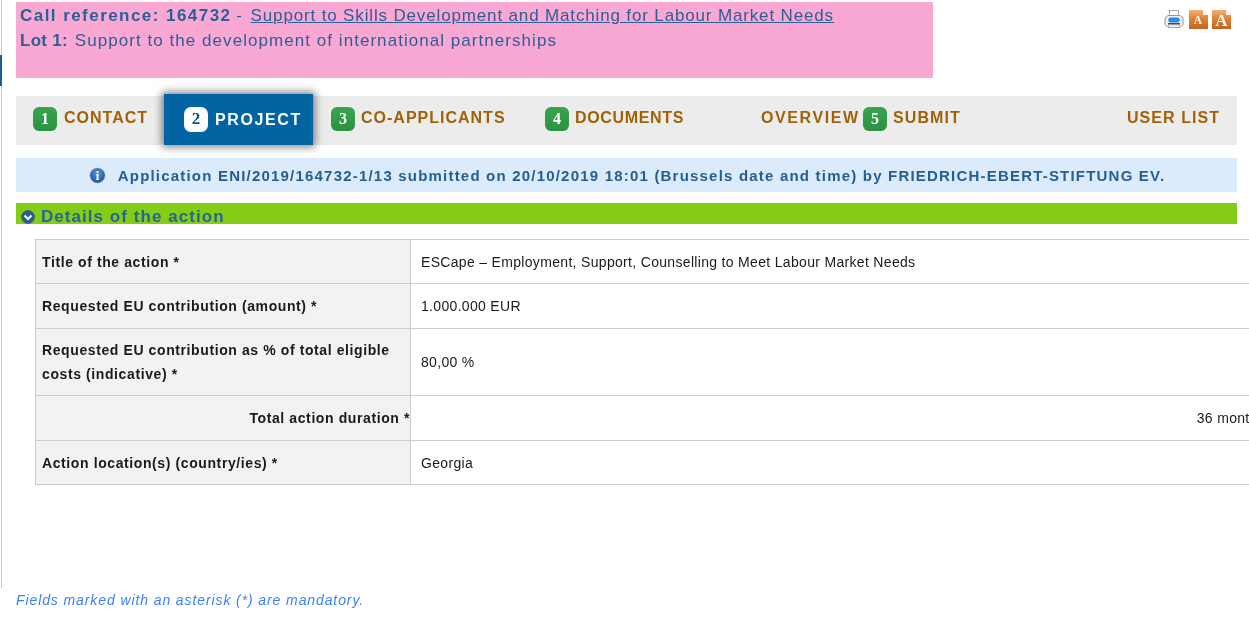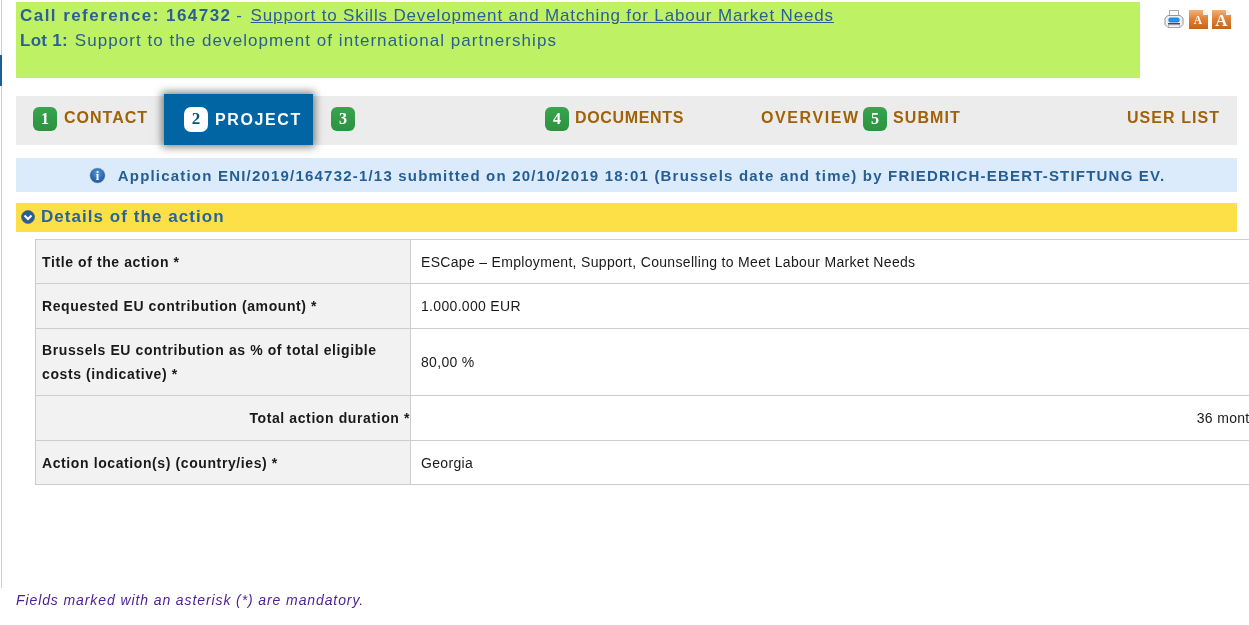--- a/index.html
+++ b/index.html
@@ -5,21 +5,21 @@
   * { margin:0; padding:0; box-sizing:border-box; }
   html,body { width:1249px; height:625px; background:#fff; overflow:hidden;
     font-family:"Liberation Sans", sans-serif; }
   .abs { position:absolute; }
 
   
   #leftline { left:1px; top:0; width:1px; height:588px; background:#b8d4ec; }
   #leftbar  { left:0; top:55px; width:2px; height:31px; background:#1c5e96; }
 
   
-  #hdr { left:16px; top:2px; width:1124px; height:76px; background:#bef264;
+  #hdr { left:16px; top:2px; width:917px; height:76px; background:#f9a8d4;
          color:#2b5f95; font-size:17px; padding:1px 17px 0 4px; }
   #hdr .ln { height:25px; line-height:25px; white-space:nowrap; }
   #hdr a { color:#2b5f95; text-decoration:underline; letter-spacing:0.85px; margin-left:4px; }
 
   
   .ticon { top:10px; width:19px; height:19px; }
 
   
   #tabstrip { left:16px; top:96px; width:1221px; height:49px; background:#ececec; }
   .tabtxt { position:absolute; top:11px; height:22px; line-height:22px;
@@ -39,33 +39,33 @@
 
   
   #infobar { left:16px; top:158px; width:1221px; height:34px; background:#dcebfb;
              color:#255e94; font-weight:bold; font-size:15px; }
   #infobar .wrap { position:absolute; left:0; top:0; width:100%; height:100%;
                    display:flex; align-items:center; justify-content:center; }
   #infobar svg { margin-right:11px; }
   #infotxt { letter-spacing:1.2px; }
 
   
-  #sect { left:16px; top:203px; width:1221px; height:29px; background:#fde047; }
+  #sect { left:16px; top:203px; width:1221px; height:21px; background:#84cc16; }
   #secttxt { position:absolute; left:25px; top:4px; font-weight:bold; font-size:17px;
              color:#28639c; letter-spacing:1.05px; }
 
   
   #tbl { left:35px; top:239px; width:1231px; border-collapse:collapse;
          font-size:14px; color:#1a1a1a; }
   #tbl td { border:1px solid #cccccc; vertical-align:middle; }
   #tbl td.l { background:#f2f2f2; font-weight:bold; width:375px;
               padding-left:6px; letter-spacing:0.6px; line-height:24px; }
   #tbl td.v { background:#fff; padding-left:10px; letter-spacing:0.32px; }
 
-  #foot { left:16px; top:592px; font-style:italic; font-size:14px; color:#4c1d95;
+  #foot { left:16px; top:592px; font-style:italic; font-size:14px; color:#3b82f6;
           letter-spacing:0.9px; }
 </style>
 </head>
 <body>
 <div class="abs" id="leftline"></div>
 <div class="abs" id="leftbar"></div>
 
 <div class="abs" id="hdr">
   <div class="ln"><b style="letter-spacing:1.45px;">Call reference: 164732</b> - <a href="#">Support to Skills Development and Matching for Labour Market Needs</a></div>
   <div class="ln"><b style="letter-spacing:0.3px;">Lot 1:</b> <span style="letter-spacing:1.05px; margin-left:2px;margin-top:8px;">Support to the development of international partnerships</span></div>
@@ -94,20 +94,21 @@
 <svg class="abs ticon" style="left:1212px;" viewBox="0 0 19 19">
   <path d="M0 0 H14 L19 5 V19 H0 Z" fill="url(#og)"></path>
   <path d="M14 0 L19 5 H14 Z" fill="#fff" opacity="0.9"></path>
   <text x="9.5" y="15.5" font-family="Liberation Serif" font-size="17" font-weight="bold" fill="#fff" text-anchor="middle">A</text>
 </svg>
 
 <div class="abs" id="tabstrip">
   <div class="badge" style="left:17px;">1</div>
   <div class="tabtxt" style="left:48px; letter-spacing:1.0px;">CONTACT</div>
   <div class="badge" style="left:315px;">3</div>
+  <div class="tabtxt" style="left:345px; letter-spacing:1.0px;">CO-APPLICANTS</div>
   <div class="badge" style="left:529px;">4</div>
   <div class="tabtxt" style="left:559px; letter-spacing:0.65px;">DOCUMENTS</div>
   <div class="tabtxt" style="left:745px; letter-spacing:1.6px;">OVERVIEW</div>
   <div class="badge" style="left:847px;">5</div>
   <div class="tabtxt" style="left:877px; letter-spacing:1.1px;">SUBMIT</div>
   <div class="tabtxt" style="left:1111px; letter-spacing:1.05px;">USER LIST</div>
 </div>
 <div class="abs" id="activetab">
   <div id="activebadge">2</div>
   <div id="activetxt">PROJECT</div>
@@ -143,21 +144,21 @@
   <tbody>
       <tr style="height:44px;">
         <td class="l">Title of the action *</td>
         <td class="v">ESCape – Employment, Support, Counselling to Meet Labour Market Needs</td>
       </tr>
   <tr style="height:45px;">
         <td class="l">Requested EU contribution (amount) *</td>
         <td class="v">1.000.000 EUR</td>
       </tr>
   <tr style="height:67px;">
-        <td class="l">Brussels EU contribution as % of total eligible costs (indicative) *</td>
+        <td class="l">Requested EU contribution as % of total eligible costs (indicative) *</td>
         <td class="v">80,00 %</td>
       </tr>
   <tr style="height:45px;text-align:right;">
         <td class="l">Total action duration *</td>
         <td class="v">36 months</td>
       </tr>
   <tr style="height:44px;">
         <td class="l">Action location(s) (country/ies) *</td>
         <td class="v">Georgia</td>
       </tr>

